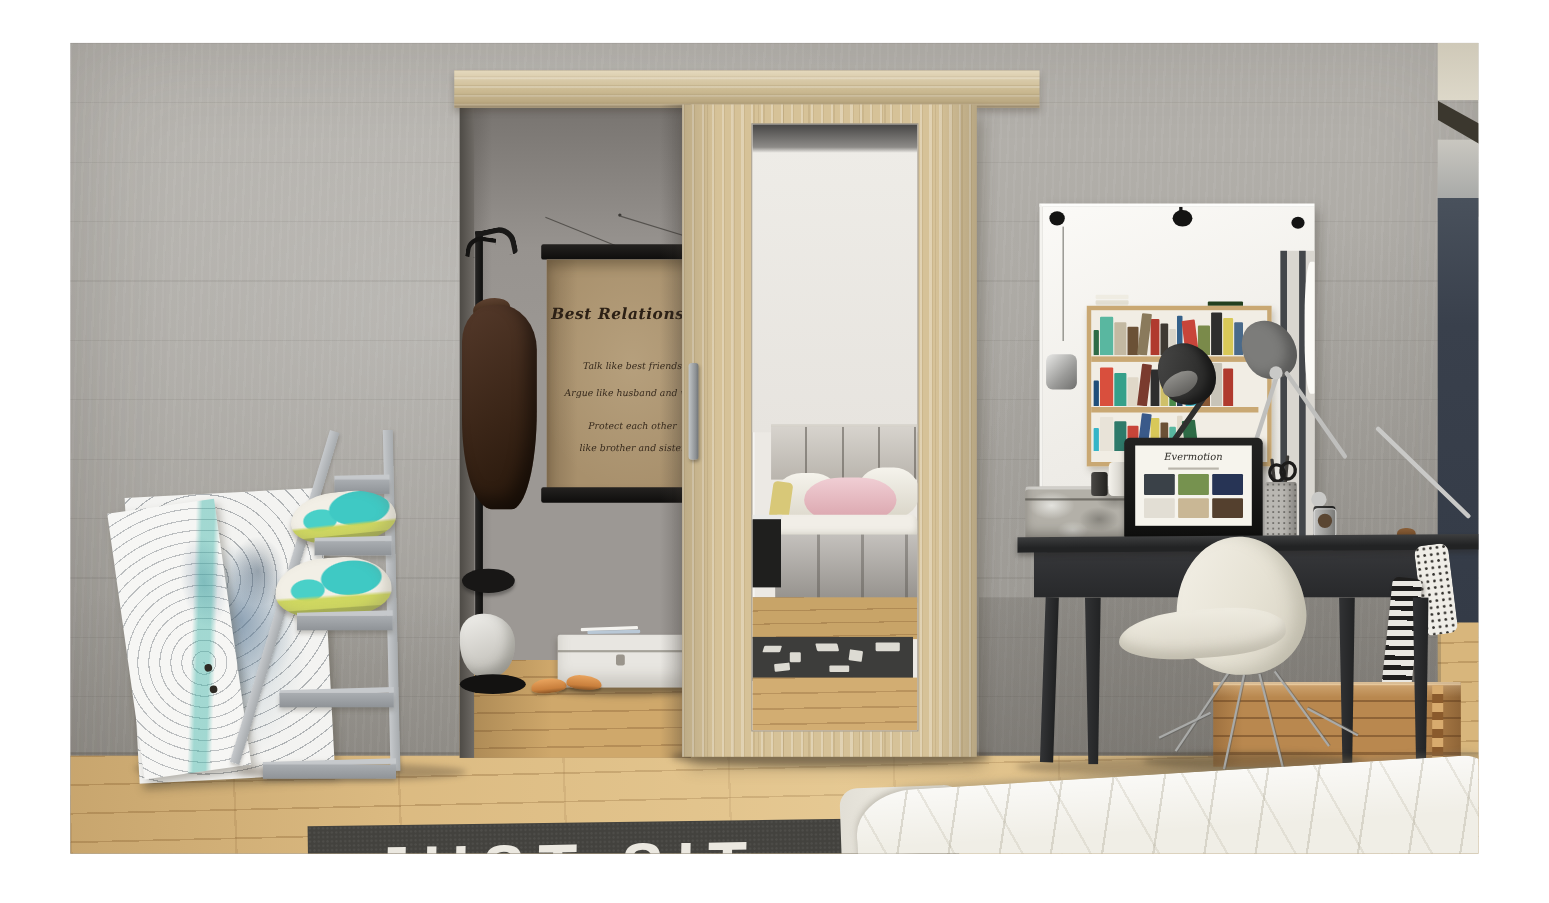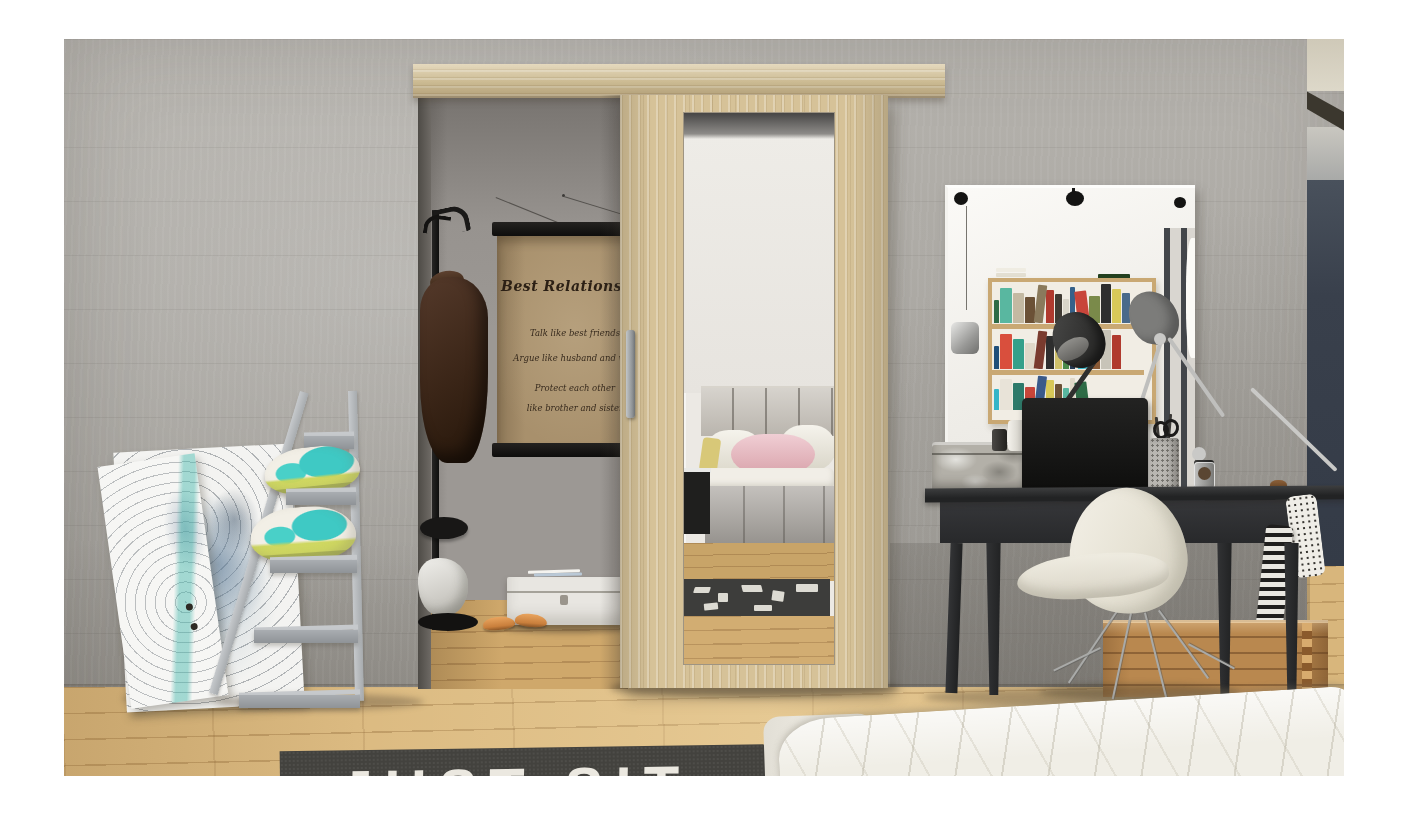--- a/index.html
+++ b/index.html
@@ -416,20 +416,32 @@
   <div class="leg" style="left:884px;top:504px;width:12px;height:150px;transform:rotate(2deg);"></div>
   <div class="leg taper" style="left:921px;top:504px;width:17px;height:152px;"></div>
   <div class="abs trunk"></div>
   <div class="abs trunk-seam"></div>
   <div class="abs jar"></div>
   <div class="abs spool"></div>
   <div class="abs camera-top"></div>
   <div class="abs camera"></div>
   <div class="abs camera-lens"></div>
   <div class="abs laptop"></div>
+  <div class="abs laptop-screen">
+    <div class="lp-logo">Evermotion</div>
+    <div class="lp-nav"></div>
+    <div class="thumbs">
+        <span style="background: rgb(58, 65, 72);"></span>
+        <span style="background: rgb(118, 146, 79);"></span>
+        <span style="background: rgb(39, 52, 85);"></span>
+        <span style="background: rgb(226, 222, 212);"></span>
+        <span style="background: rgb(201, 183, 149);"></span>
+        <span style="background: rgb(84, 64, 46);"></span>
+      </div>
+  </div>
   <div class="pen" style="left:1092px;top:378px;height:24px;transform:rotate(-6deg);"></div>
   <div class="pen" style="left:1104px;top:375px;height:26px;transform:rotate(5deg);"></div>
   <div class="scissor-ring" style="left:1089px;top:382px;transform:rotate(-14deg);"></div>
   <div class="scissor-ring" style="left:1099px;top:380px;transform:rotate(12deg);"></div>
   <div class="abs pencil-cup"></div>
   <div class="abs glass"></div>
   <div class="abs glass-ball"></div>
   <div class="abs knob-right"></div>
   <div class="abs desk-top"></div>
 

